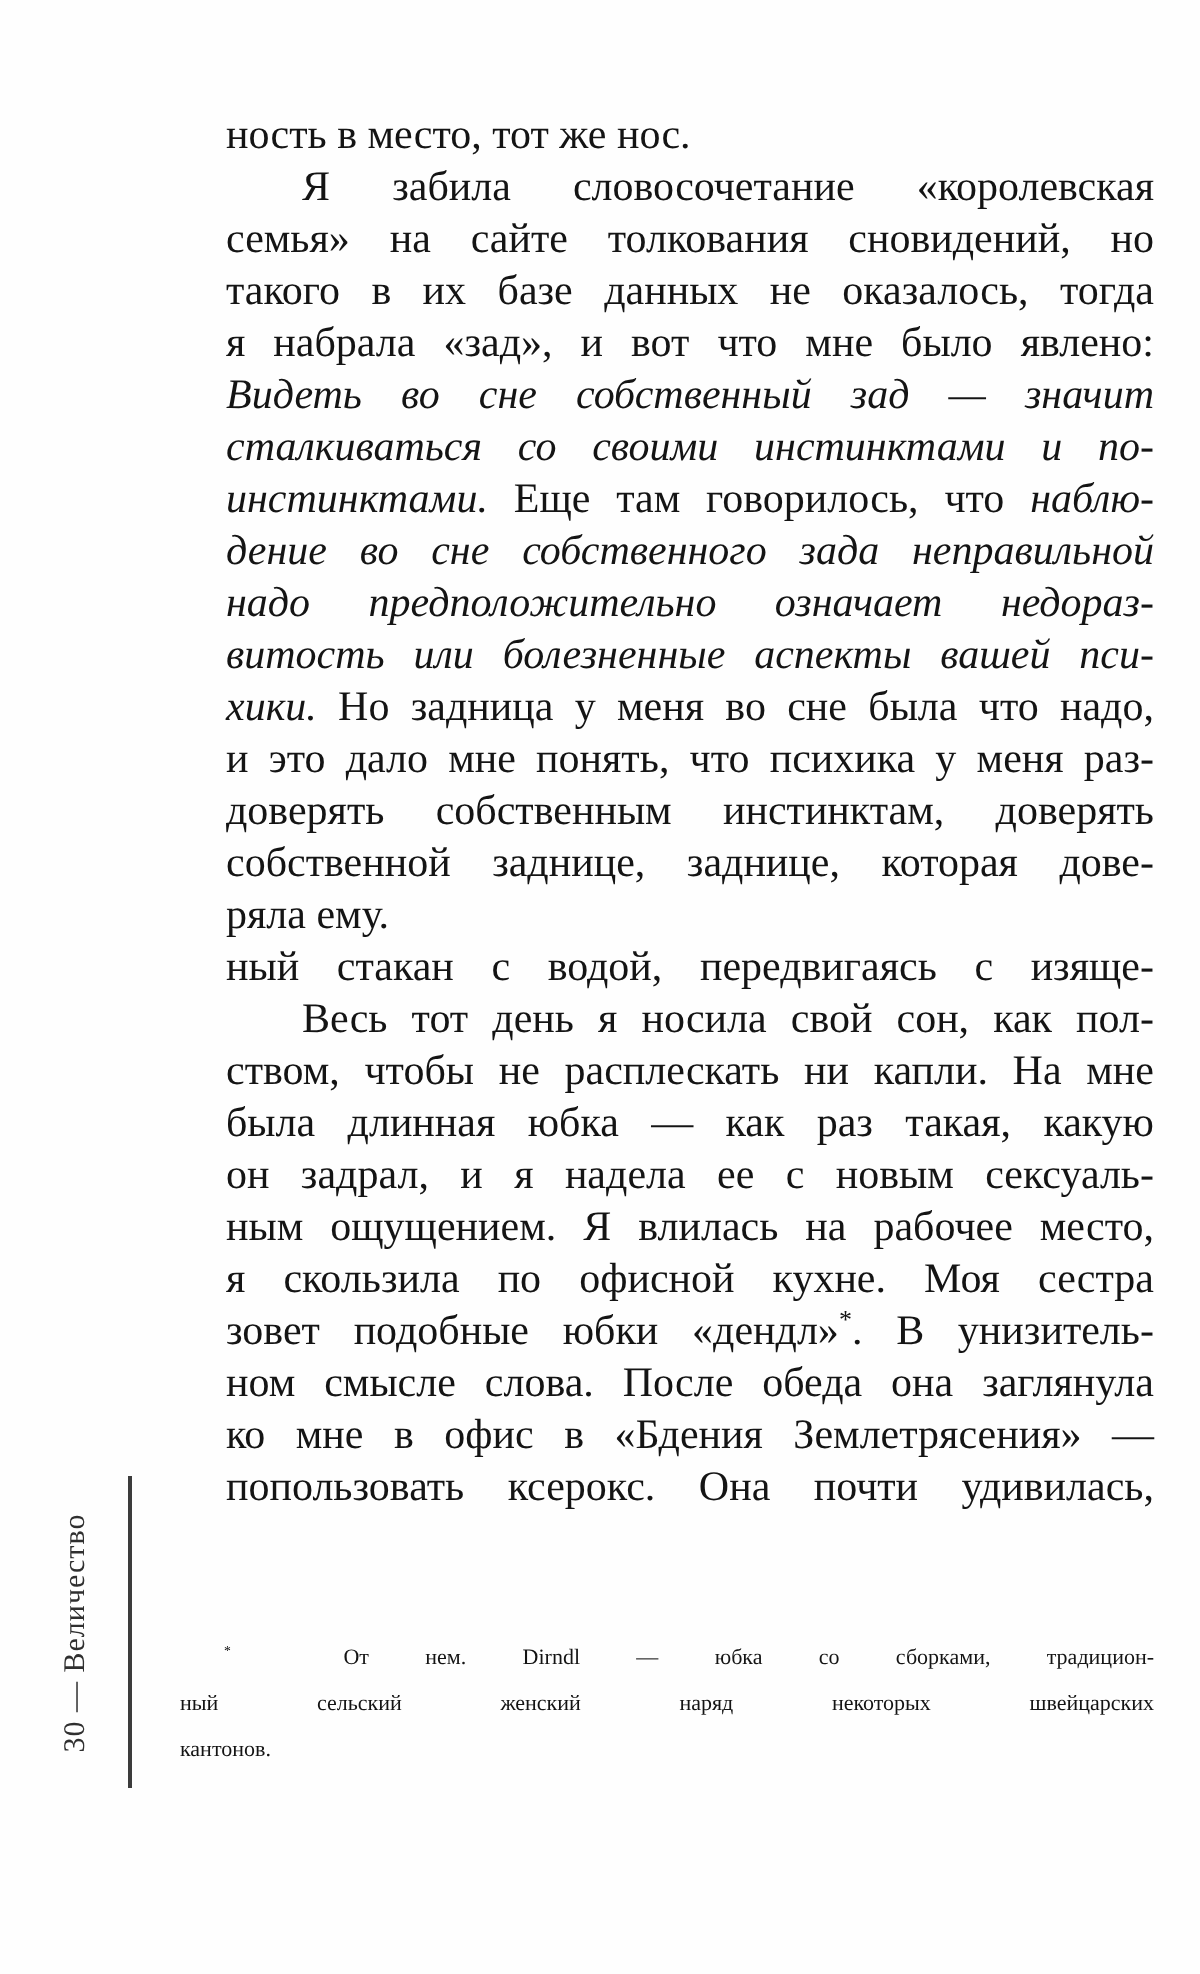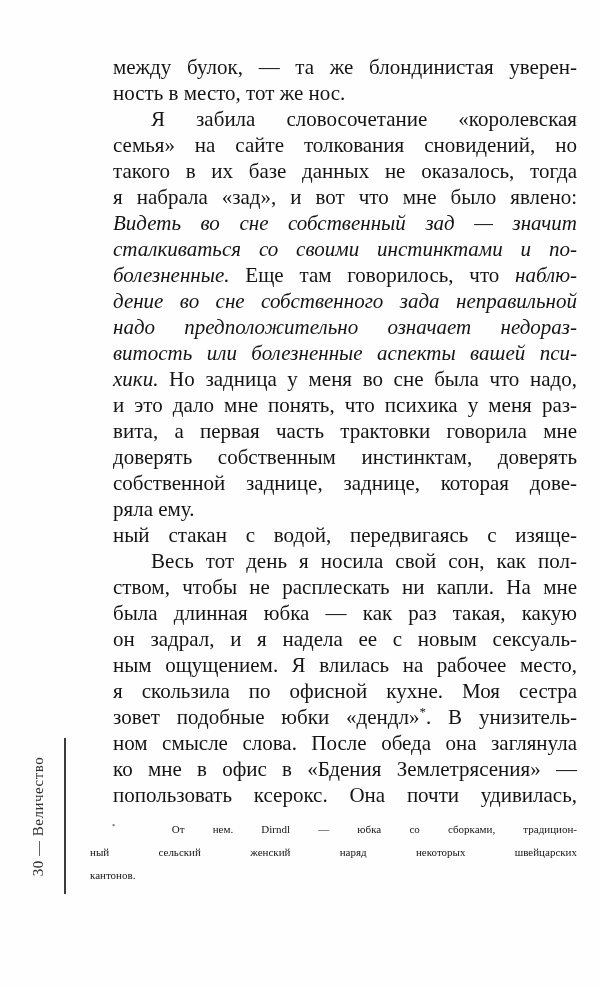--- a/index.html
+++ b/index.html
@@ -75,35 +75,33 @@
     color: #2f2f2f;
     font-family: "Liberation Serif", "DejaVu Serif", serif;
   }
 </style>
 </head>
 <body>
 
 <div class="page">
 
   <div class="body-text">
-      <div class="line"><span>между булок, — та же блондинистая уверен-</span></div>
       <div class="line last"><span>ность в место, тот же нос.</span></div>
       <div class="line indent"><span>Я забила словосочетание «королевская</span></div>
       <div class="line"><span>семья» на сайте толкования сновидений, но</span></div>
       <div class="line"><span>такого в их базе данных не оказалось, тогда</span></div>
       <div class="line"><span>я набрала «зад», и вот что мне было явлено:</span></div>
       <div class="line"><em>Видеть во сне собственный зад — значит</em></div>
       <div class="line"><em>сталкиваться со своими инстинктами и по-</em></div>
-      <div class="line"><em>болезненные.</em><span> Еще там говорилось, что </span><em>наблю-</em></div>
+      <div class="line"><em>инстинктами.</em><span> Еще там говорилось, что </span><em>наблю-</em></div>
       <div class="line"><em>дение во сне собственного зада неправильной</em></div>
       <div class="line"><em>надо предположительно означает недораз-</em></div>
       <div class="line"><em>витость или болезненные аспекты вашей пси-</em></div>
       <div class="line"><em>хики.</em><span> Но задница у меня во сне была что надо,</span></div>
       <div class="line"><span>и это дало мне понять, что психика у меня раз-</span></div>
-      <div class="line"><span>вита, а первая часть трактовки говорила мне</span></div>
       <div class="line"><span>доверять собственным инстинктам, доверять</span></div>
       <div class="line"><span>собственной заднице, заднице, которая дове-</span></div>
       <div class="line last"><span>ряла ему.</span></div>
       <div class="line"><span>ный стакан с водой, передвигаясь с изяще-</span></div>
       <div class="line indent"><span>Весь тот день я носила свой сон, как пол-</span></div>
       <div class="line"><span>ством, чтобы не расплескать ни капли. На мне</span></div>
       <div class="line"><span>была длинная юбка — как раз такая, какую</span></div>
       <div class="line"><span>он задрал, и я надела ее с новым сексуаль-</span></div>
       <div class="line"><span>ным ощущением. Я влилась на рабочее место,</span></div>
       <div class="line"><span>я скользила по офисной кухне. Моя сестра</span></div>

